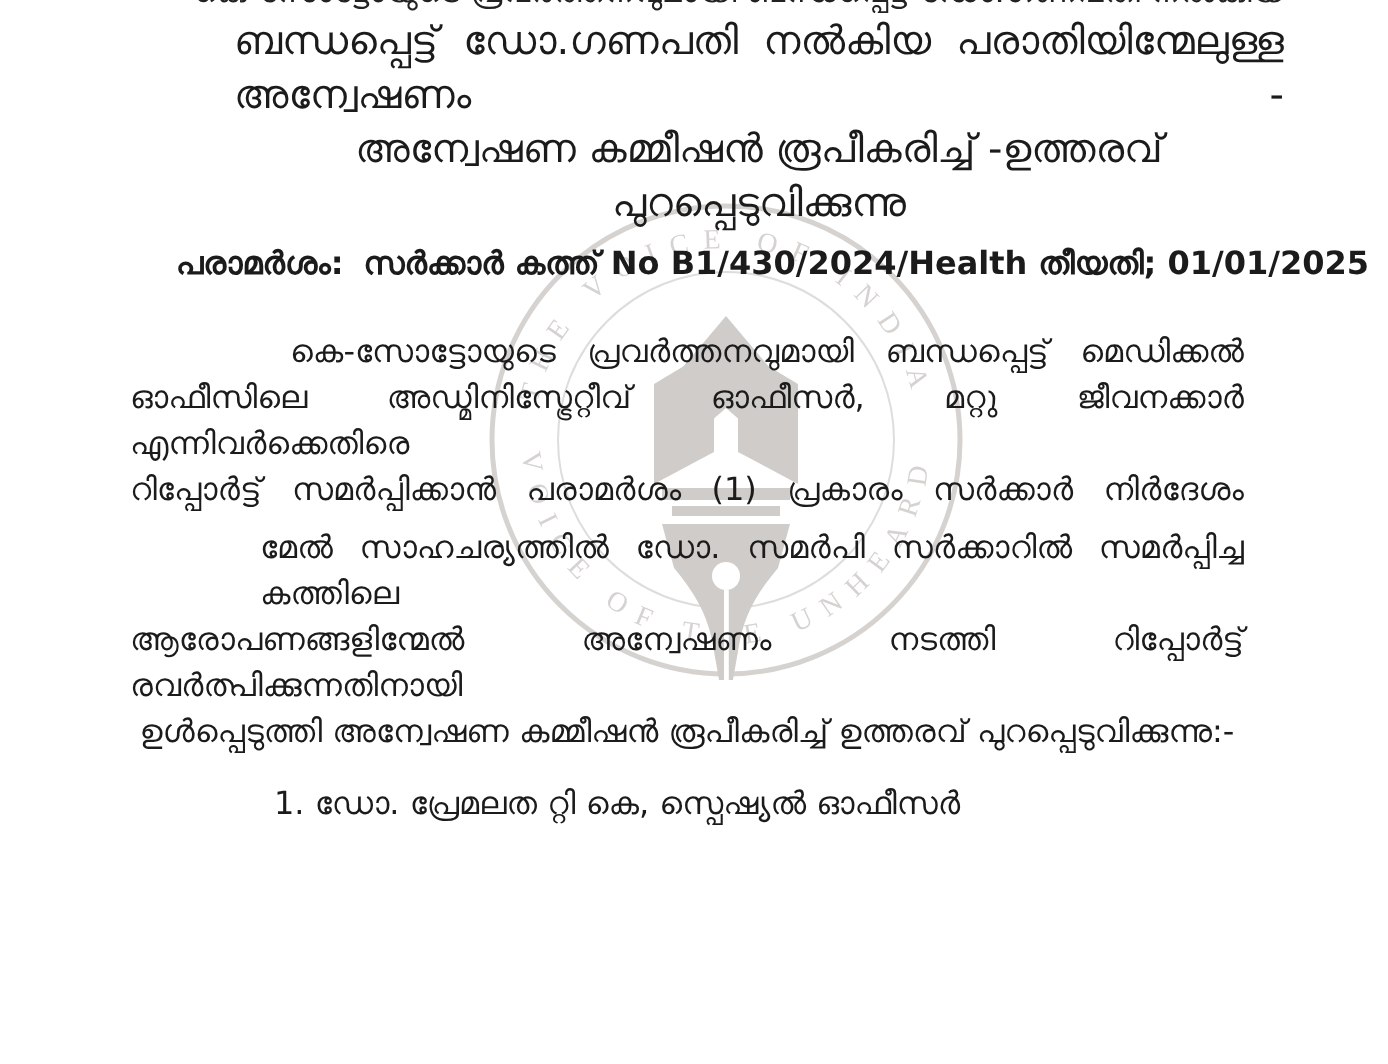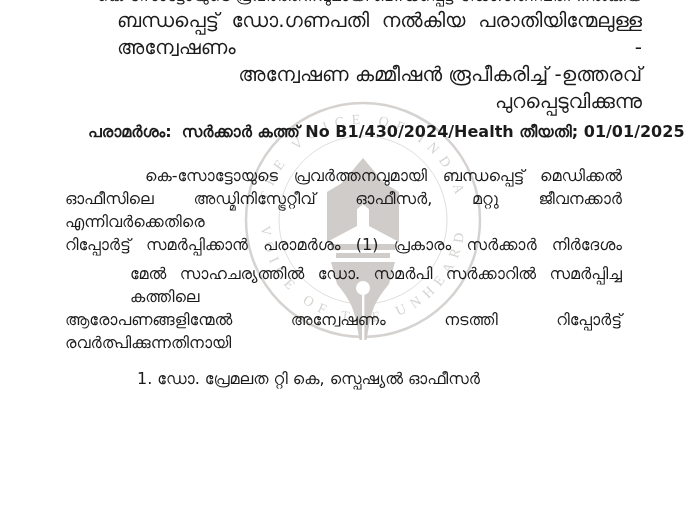--- a/index.html
+++ b/index.html
@@ -23,21 +23,21 @@
     padding:0 52px 0 65px; 
     font-size:16px;line-height:23px;
   }
   .clip-line{
     height:7px;overflow:hidden;position:relative;
     margin-left:32px;color:#222;
   }
   .clip-line .frag{position:absolute;top:-15px;line-height:22px;font-size:16px;white-space:nowrap;}
   .subject{margin-left:52px;font-size:20px;line-height:27px;}
   .jline{text-align:justify;text-align-last:justify;}
-  .lline{text-align:right;}
+  .lline{text-align:center;}
   .reference{
     margin-left:23px;margin-top:5px;font-weight:bold;line-height:23px;
     white-space:nowrap;
   }
   .reference .ref-label{margin-right:10px;}
   .order-heading{
     margin-top:12px;text-align:center;font-weight:bold;font-size:16.5px;
     text-decoration:underline;text-underline-offset:3px;line-height:23px;
   }
   .para{margin-right:20px;}
@@ -100,20 +100,21 @@
 
     <div class="para para1">
       <div class="jline indent">കെ-സോട്ടോയുടെ പ്രവർത്തനവുമായി  ബന്ധപ്പെട്ട് മെഡിക്കൽ</div>
       <div class="jline">ഓഫീസിലെ അഡ്മിനിസ്ട്രേറ്റീവ് ഓഫീസർ,  മറ്റു ജീവനക്കാർ എന്നിവർക്കെതിരെ</div>
       <div class="jline">റിപ്പോർട്ട് സമർപ്പിക്കാൻ  പരാമർശം (1) പ്രകാരം സർക്കാർ നിർദേശം</div>
     </div>
 
     <div class="para para2">
       <div class="jline indent">മേൽ സാഹചര്യത്തിൽ ഡോ. സമർപി സർക്കാറിൽ സമർപ്പിച്ച കത്തിലെ</div>
       <div class="jline">ആരോപണങ്ങളിന്മേൽ അന്വേഷണം നടത്തി റിപ്പോർട്ട് രവർത്പിക്കുന്നതിനായി</div>
+      <div class="lline">ഉൾപ്പെടുത്തി അന്വേഷണ കമ്മീഷൻ  രൂപീകരിച്ച് ഉത്തരവ് പുറപ്പെടുവിക്കുന്നു:-</div>
     </div>
 
     <div class="members">
       <div>1. ഡോ. പ്രേമലത റ്റി കെ, സ്പെഷ്യൽ ഓഫീസർ</div>
 
     </div>
 
   </div>
 </div>
 

